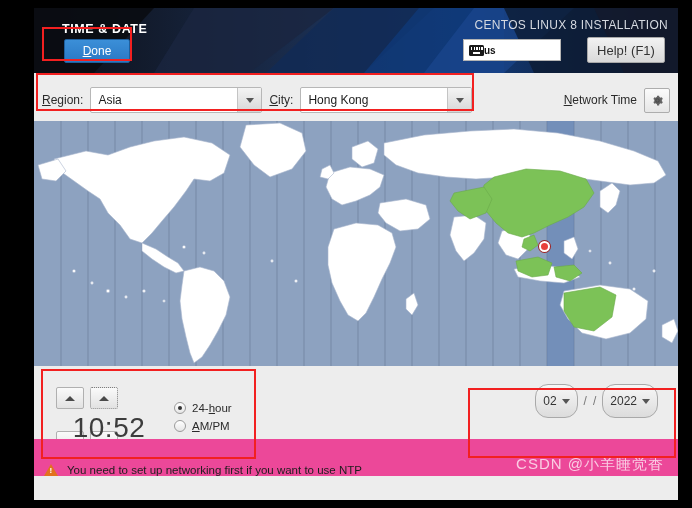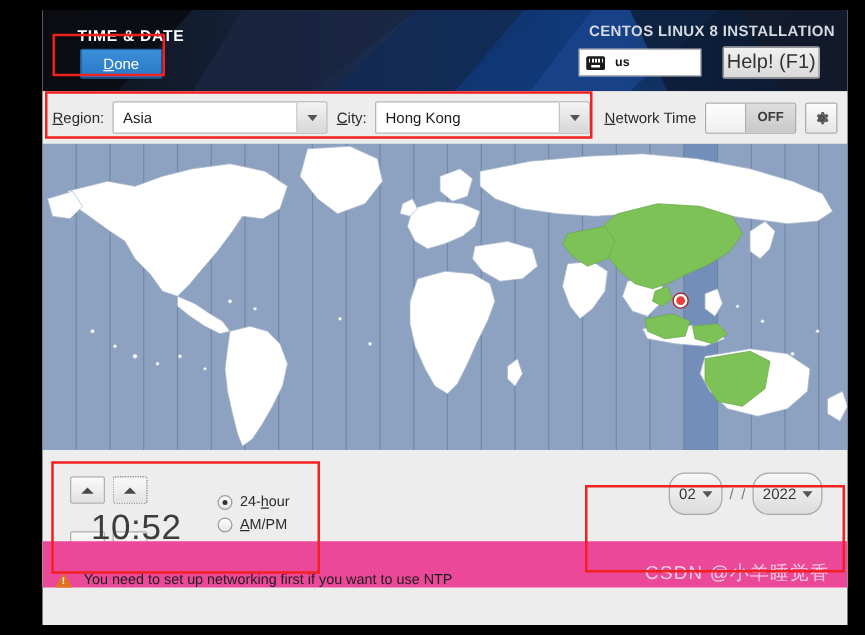--- a/index.html
+++ b/index.html
@@ -26,68 +26,68 @@
     overflow: hidden;
   }
   .hdr-title {
     position: absolute; left: 28px; top: 14px;
     color: #fff; font-size: 12.5px; font-weight: bold;
     letter-spacing: .6px; z-index: 5;
   }
   .hdr-right {
     position: absolute; right: 10px; top: 10px;
     color: #d5d9e0; font-size: 12px; letter-spacing: .3px;
-    z-index: 5; text-align: right; font-weight: bold;
+    z-index: 5; text-align: right;
   }
   #done-btn {
     position: absolute; left: 30px; top: 31px;
     width: 66px; height: 24px;
     background: linear-gradient(#3b8fd8, #2a78c4);
     border: 1px solid #1d5f9e; border-radius: 2px;
     color: #fff; font-size: 12px; z-index: 6;
     display: flex; align-items: center; justify-content: center;
     cursor: pointer;
   }
   #done-btn u { text-decoration: underline; }
   #kbd-indicator {
     position: absolute; right: 117px; top: 31px;
     width: 98px; height: 22px; background: #fff;
     border: 1px solid #b4b4b4; z-index: 6;
-    display: flex; align-items: center; gap: 8px; padding-left: 5px;
+    display: flex; align-items: center; gap: 0; padding-left: 5px;
     cursor: pointer;
   }
   #kbd-indicator .lbl { font-size: 10px; font-weight: bold; color:#111; }
   .kbd-glyph {
     width: 15px; height: 11px; background:#1a1a1a; border-radius:1.5px;
     position: relative; flex: none;
   }
   .kbd-glyph::before {
     content:""; position:absolute; left:1.5px; top:2px;
     width:12px; height:3px;
     background:
       repeating-linear-gradient(90deg,#fff 0 1.4px,transparent 1.4px 2.6px);
   }
   .kbd-glyph::after {
     content:""; position:absolute; left:4px; bottom:2px;
     width:7px; height:1.6px; background:#fff;
   }
   #help-btn {
-    position: absolute; right: 22px; top: 29px;
+    position: absolute; right: 13px; top: 29px;
     width: 78px; height: 26px;
     background: linear-gradient(#f2f2f2,#d9d9d9);
     border: 1px solid #a8a8a8; border-radius: 2px;
-    font-size: 16px; color: #333; z-index: 6;
+    font-size: 13px; color: #333; z-index: 6;
     display:flex; align-items:center; justify-content:center; cursor:pointer;
   }
 
   
   #toolbar {
     position: relative; height: 42px; width: 100%;
     background: #ededed; display: flex; align-items: center;
-    padding: 0 8px; gap: 7px;
+    padding: 0 8px; gap: 7px; margin-top: 6px;
   }
   .field-label { font-size: 12px; color:#2b2b2b; white-space:nowrap; }
   .field-label u { text-decoration: underline; }
   .combo {
     height: 26px; background: #fff; border: 1px solid #b7b7b7;
     border-radius: 2px; display: flex; align-items: center;
     cursor: pointer; overflow: hidden;
   }
   .combo .val {
     flex: 1; padding-left: 7px; font-size: 12px; color: #1c1c1c;
@@ -288,24 +288,20 @@
 
       <div class="combo" id="city-combo">
         <span class="val">Hong Kong</span>
         <span class="arrow">
             <i class="caret"></i>
           </span>
       </div>
 
       <div id="ntp-group">
         <span class="field-label"><u>N</u><span>etwork Time</span></span>
-        <div class="toggle">
-          <span class="knob"></span>
-          <span class="state">OFF</span>
-        </div>
         <div id="ntp-config">
           <svg width="13" height="13" viewBox="0 0 16 16">
             <path fill="#4a4a4a" d="M8 5.2a2.8 2.8 0 1 0 0 5.6 2.8 2.8 0 0 0 0-5.6zm0 4.2a1.4 1.4 0 1 1 0-2.8 1.4 1.4 0 0 1 0 2.8z"></path>
             <path fill="#4a4a4a" d="M13.4 8c0-.3 0-.6-.1-.9l1.3-1-1.3-2.2-1.5.6a5 5 0 0 0-1.5-.9L10 2h-2.5l-.3 1.6c-.5.2-1 .5-1.5.9l-1.5-.6-1.3 2.2 1.3 1c0 .3-.1.6-.1.9s0 .6.1.9l-1.3 1 1.3 2.2 1.5-.6c.5.4 1 .7 1.5.9l.3 1.6H10l.3-1.6c.5-.2 1-.5 1.5-.9l1.5.6 1.3-2.2-1.3-1c.1-.3.1-.6.1-.9z" opacity=".85"></path>
           </svg>
         </div>
       </div>
     </div>
 
     <div id="map-wrap">

